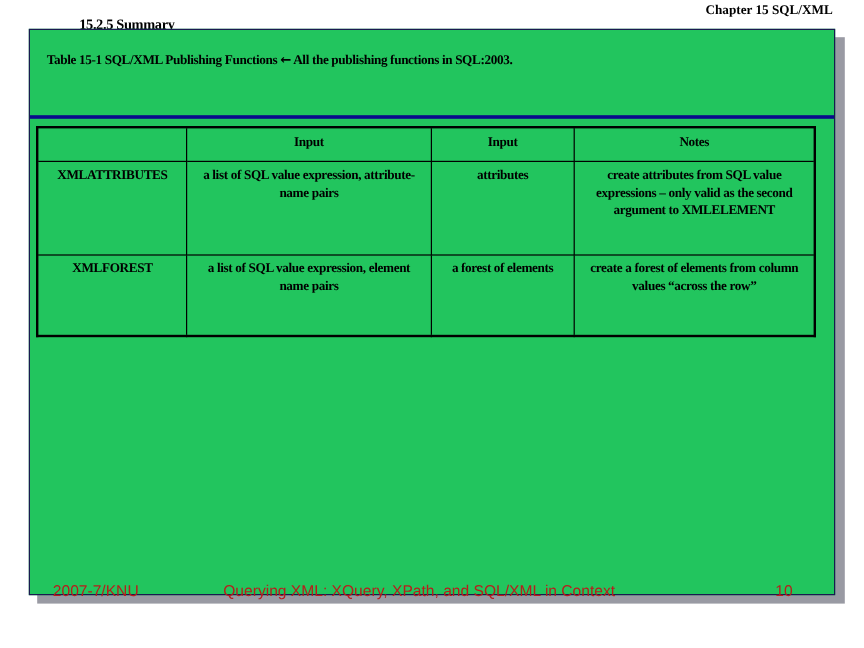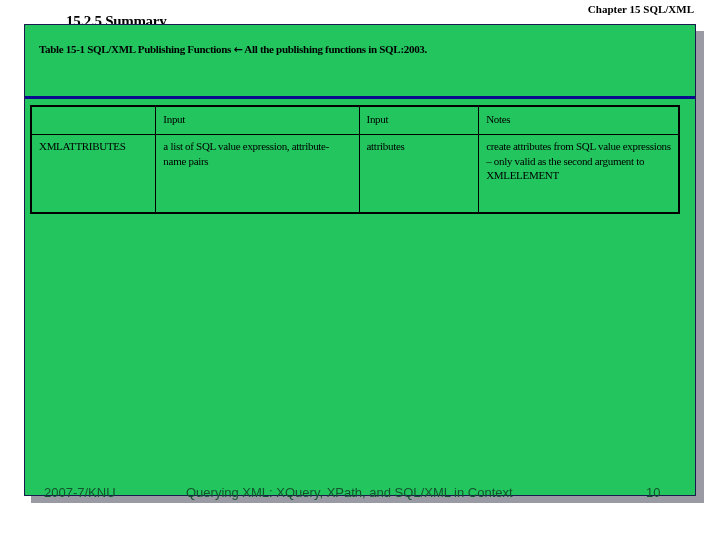--- a/index.html
+++ b/index.html
@@ -4,21 +4,21 @@
   <style>
     html, body { margin: 0; padding: 0; }
     body {
       width: 720px; height: 540px; position: relative; overflow: hidden;
       background: #ffffff;
       font-family: "Liberation Serif", "DejaVu Serif", serif;
       color: #000;
     }
     .section-label {
       position: absolute; left: 66px; top: 13px;
-      font-size: 15px; font-weight: bold; letter-spacing: -0.3px;
+      font-size: 12px; font-weight: bold; letter-spacing: -0.3px;
       text-decoration: underline;
     }
     .chapter-title {
       position: absolute; right: 26px; top: 3px;
       font-size: 11px; font-weight: bold;
     }
     .shadow {
       position: absolute; left: 31px; top: 31px;
       width: 673px; height: 472px;
       background: #999aa3;
@@ -43,38 +43,38 @@
       position: absolute; left: 5px; top: 80px;
       width: 650px;
       border-collapse: collapse;
       border: 2px solid #000;
       font-size: 11px; font-weight: bold; letter-spacing: -0.3px;
       line-height: 14.5px;
     }
     table.funcs td, table.funcs th {
       border: 1px solid #000;
       vertical-align: top;
-      text-align: left;
+      text-align: center;
       padding: 4px 7px 4px 7px;
-      font-weight: normal;
+      font-weight: bold;
     }
     table.funcs th { height: 18px; padding-top: 5px; }
     col.c1 { width: 125px; }
     col.c2 { width: 204px; }
     col.c3 { width: 120px; }
     col.c4 { width: 201px; }
     tr.r1 td { height: 58px; }
     tr.r2 td { height: 69px; }
     tr.r3 td { height: 58px; }
     tr.r4 td { height: 58px; }
     tr.r5 td { height: 56px; }
     .footer {
       position: absolute; top: 485px;
       font-family: "Liberation Sans", "DejaVu Sans", sans-serif;
-      font-size: 13px; color: #14532d;
+      font-size: 13px; color: #b91c1c;
     }
     .footer.left { left: 44px; }
     .footer.center { left: 186px; }
     .footer.right { left: 646px; }
   </style>
 </head>
 <body>
 
 <div class="section-label">15.2.5 Summary</div>
 <div class="chapter-title">Chapter 15 SQL/XML</div>
@@ -103,19 +103,25 @@
         <th>Notes</th>
       </tr>
     </thead>
     <tbody>
       <tr class="r2">
         <td>XMLATTRIBUTES</td>
         <td>a list of SQL value expression, attribute-name pairs</td>
         <td>attributes</td>
         <td>create attributes from SQL value expressions – only valid as the second argument to XMLELEMENT</td>
       </tr>
+      <tr class="r4">
+        <td>XMLFOREST</td>
+        <td>a list of SQL value expression, element name pairs</td>
+        <td>a forest of elements</td>
+        <td>create a forest of elements from column values “across the row”</td>
+      </tr>
     </tbody>
   </table>
 </div>
 
 <div class="footer left">2007-7/KNU</div>
 <div class="footer center">Querying XML: XQuery, XPath, and SQL/XML in Context</div>
 <div class="footer right">10</div>
 
 </body></html>

